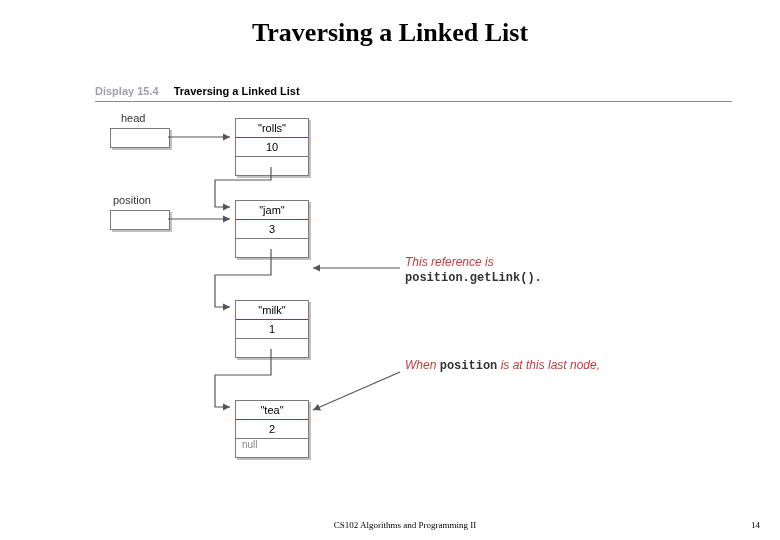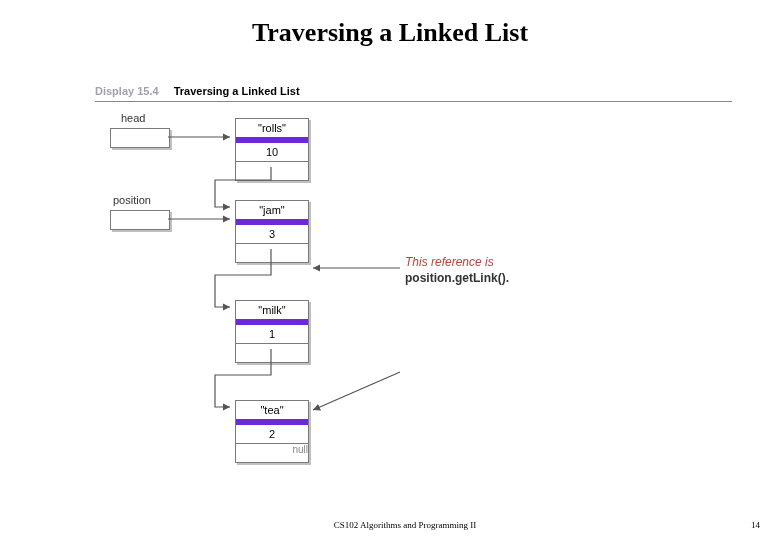--- a/index.html
+++ b/index.html
@@ -67,40 +67,40 @@
     background: #fff;
     box-shadow: 2px 2px 0 #c0c0c0;
     font-family: Verdana, Arial, sans-serif;
     font-size: 11px;
   }
   .node .cell {
     text-align: center;
     padding: 3px 0;
     color: #000;
   }
-  .node .divider { border-top: 6px solid #6d28d9; }
+  .node .divider { border-top: 1px solid #6d28d9; }
   .node .link-cell {
     height: 18px;
     border-top: 1px solid #7a7a7a;
   }
   .node .null-cell {
     color: #888;
-    text-align: right;
+    text-align: left;
     padding-left: 6px;
     font-size: 10px;
   }
 
   .annotation {
     position: absolute;
     font-family: Verdana, Arial, sans-serif;
     font-size: 12px;
     line-height: 1.3;
   }
   .ann-italic { color: #c04040; font-style: italic; }
-  .ann-code { color: #333; font-family: Liberation Sans, sans-serif; font-weight: bold; }
+  .ann-code { color: #333; font-family: Liberation Mono, monospace; font-weight: bold; }
 
   svg.arrows {
     position: absolute;
     top: 0; left: 0;
     width: 100%;
     height: 100%;
     pointer-events: none;
   }
 
   .footer-course {
@@ -164,20 +164,23 @@
     <div class="cell divider">2</div>
     <div class="link-cell null-cell">null</div>
   </div>
 
   <div class="annotation" style="left:310px; top:145px;">
     <div class="ann-italic">This reference is</div>
     <div class="ann-code">position.getLink().</div>
   </div>
 
   <div class="annotation" style="left:310px; top:248px;">
+    <div>
+      <span class="ann-italic">When </span><span class="ann-code">position</span><span class="ann-italic"> is at this last node,</span>
+    </div>
   </div>
 
   <svg class="arrows">
     <defs>
       <marker id="ah" markerWidth="8" markerHeight="8" refX="6" refY="3" orient="auto">
         <path d="M0,0 L6,3 L0,6 Z" fill="#555"></path>
       </marker>
     </defs>
 
     <line x1="73" y1="27" x2="135" y2="27" stroke="#555" stroke-width="1.2" marker-end="url(#ah)"></line>

